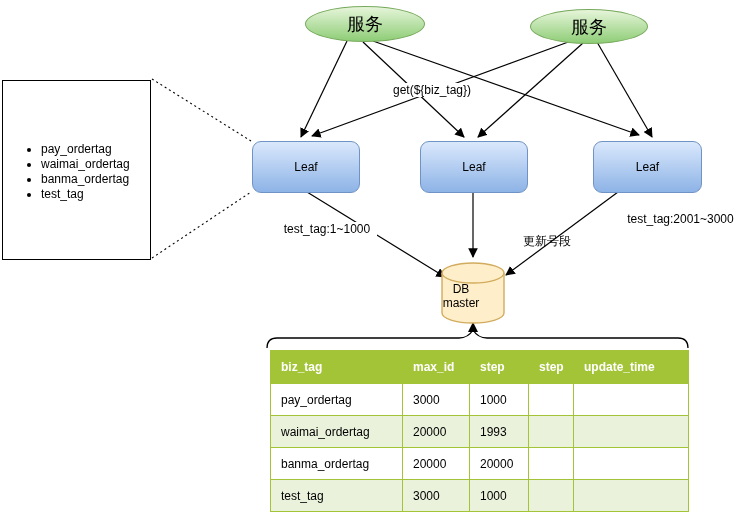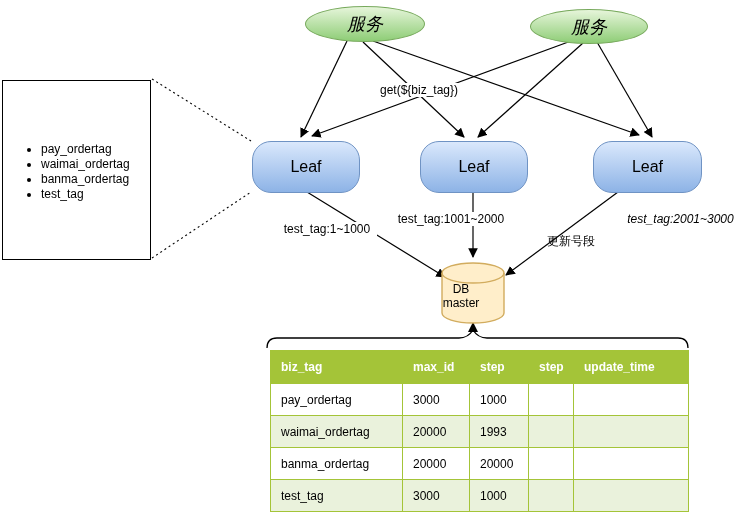--- a/index.html
+++ b/index.html
@@ -8,31 +8,30 @@
     font-family:"Liberation Sans", sans-serif; overflow:hidden; color:#000;
   }
   svg.connectors { position:absolute; left:0; top:0; z-index:1; }
 
   .node-service {
     position:absolute; z-index:2; border-radius:50%;
     background:linear-gradient(180deg,#e6f5da 0%,#8ecd76 100%);
     border:1px solid #77a95c;
     display:flex; align-items:center; justify-content:center;
     font-size:18px;
-    font-style:italic;
   }
   #service1 { left:305px; top:6px;  width:118px; height:34px; }
   #service2 { left:530px; top:9px;  width:116px; height:33px; }
 
   .node-leaf {
-    position:absolute; z-index:2; width:106px; height:50px; border-radius:19px;
+    position:absolute; z-index:2; width:106px; height:50px; border-radius:9px;
     background:linear-gradient(180deg,#dae8fc 0%,#8db3e6 100%);
     border:1px solid #6f93c4;
     display:flex; align-items:center; justify-content:center;
-    font-size:16px;
+    font-size:12px;
   }
   #leaf1 { left:252px; top:141px; }
   #leaf2 { left:420px; top:141px; }
   #leaf3 { left:593px; top:141px; width:107px; }
 
   .callout {
     position:absolute; z-index:2; left:2px; top:80px; width:149px; height:180px;
     background:#fff; border:1px solid #000; box-sizing:border-box;
   }
   .callout ul { margin:61px 0 0 0; padding:0 0 0 38px; font-size:12px; line-height:15px; }
@@ -41,25 +40,25 @@
   .db-label {
     position:absolute; z-index:3; left:442px; top:282px; width:38px;
     text-align:center; font-size:12px; line-height:14px;
   }
 
   .edge-label {
     position:absolute; z-index:3; font-size:12px; text-align:center;
     background:#fff; white-space:nowrap;
   }
   .edge-label.no-bg { background:transparent; }
-  #lbl-get  { left:361px; top:83px;  width:116px; }
+  #lbl-get  { left:374px; top:83px;  width:116px; }
   #lbl-seg1 { left:277px; top:222px; width:100px; }
   #lbl-seg2 { left:392px; top:212px; width:118px; }
-  #lbl-seg3 { left:620px; top:212px; width:121px;font-style:italic; }
-  #lbl-upd  { left:517px; top:233px; width:60px;margin-left:24px; }
+  #lbl-seg3 { left:620px; top:212px; width:121px; }
+  #lbl-upd  { left:517px; top:233px; width:60px; }
 
   table.segments {
     position:absolute; z-index:2; left:270px; top:350px;
     border-collapse:collapse; table-layout:fixed; font-size:12px;
   }
   table.segments th, table.segments td {
     border:1px solid #a4c438; box-sizing:border-box;
     padding:0 4px 0 10px; overflow:hidden; white-space:nowrap;
   }
   table.segments th {
@@ -130,21 +129,20 @@
     <ul>
       <li>pay_ordertag</li>
       <li>waimai_ordertag</li>
       <li>banma_ordertag</li>
       <li>test_tag</li>
     </ul>
   </div>
 
   <div class="edge-label" id="lbl-get">get(${biz_tag})</div>
   <div class="edge-label" id="lbl-seg1">test_tag:1~1000</div>
-  <div class="edge-label" id="lbl-seg2">test_tag:1001~2000</div>
   <div class="edge-label" id="lbl-seg3">test_tag:2001~3000</div>
   <div class="edge-label no-bg" id="lbl-upd">更新号段</div>
 
   <table class="segments">
     <colgroup>
         <col class="c0">
         <col class="c1">
         <col class="c2">
         <col class="c3">
         <col class="c4">

